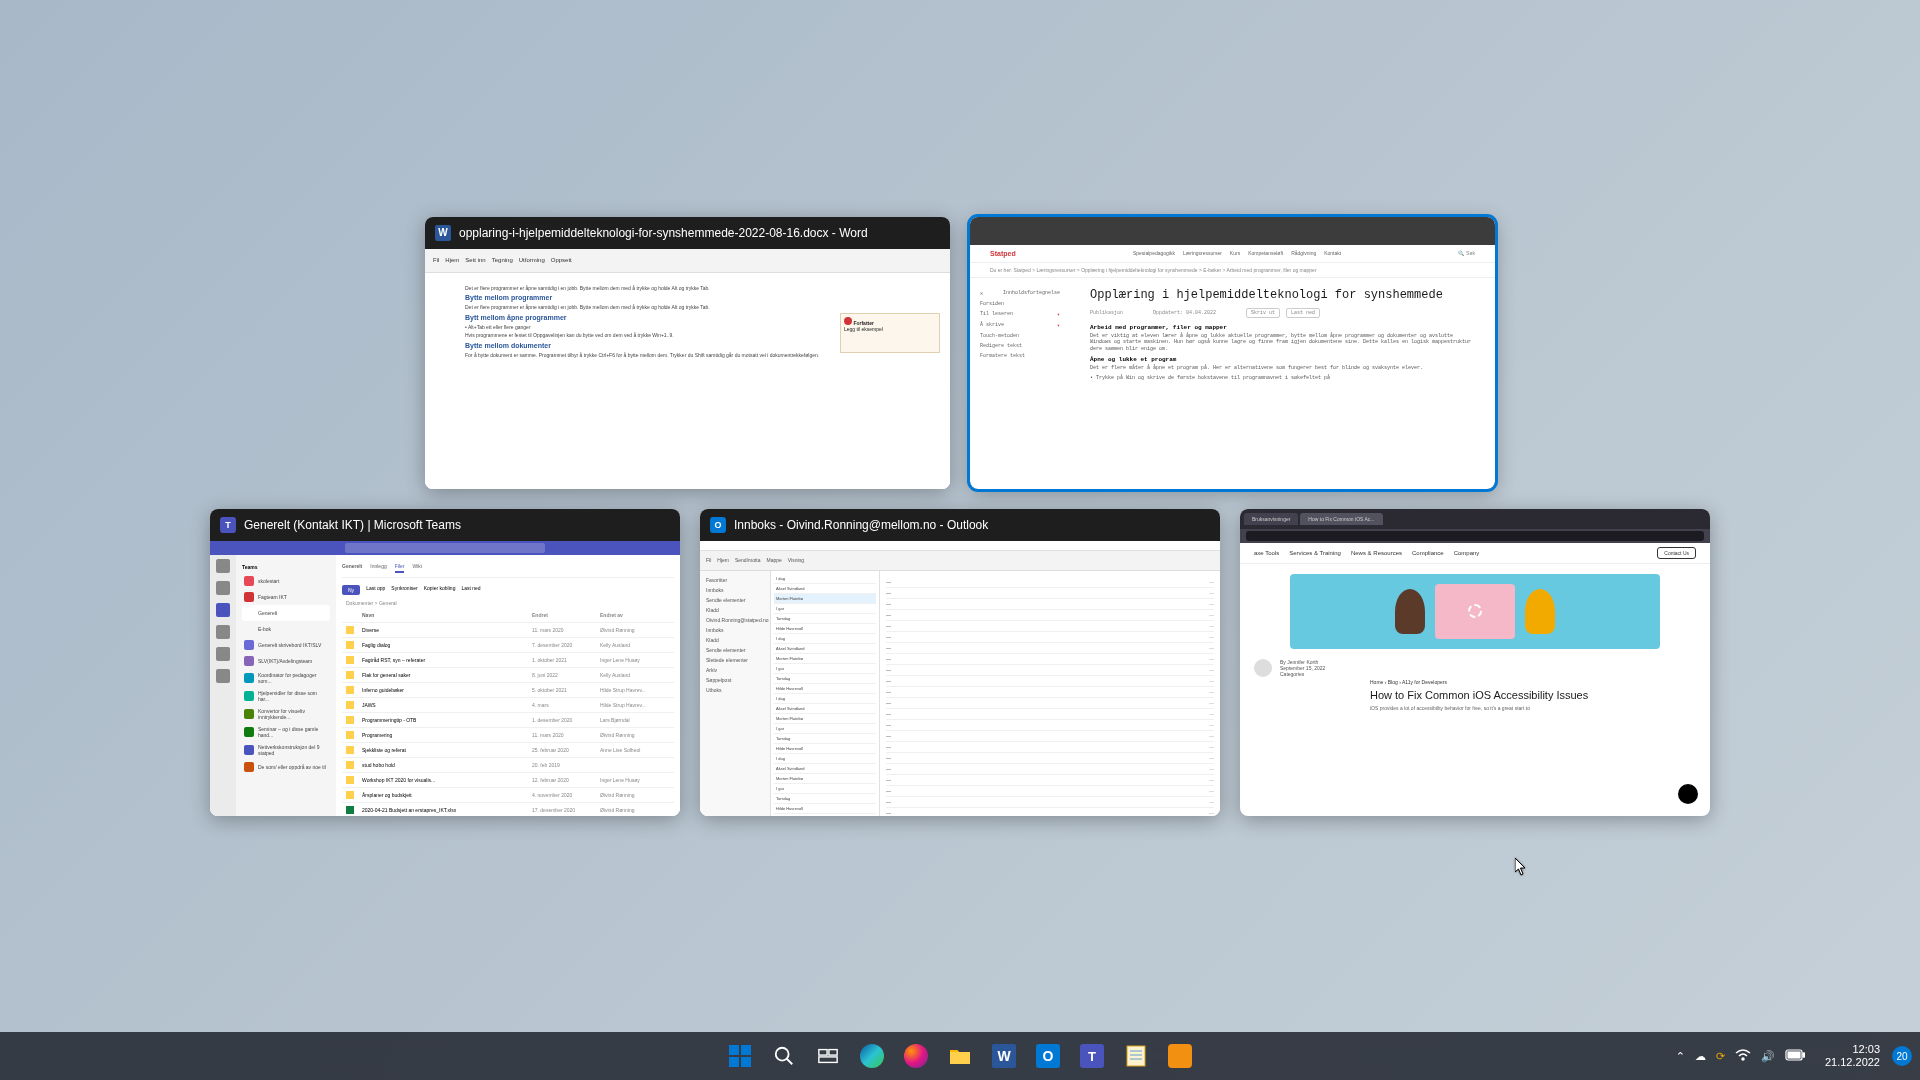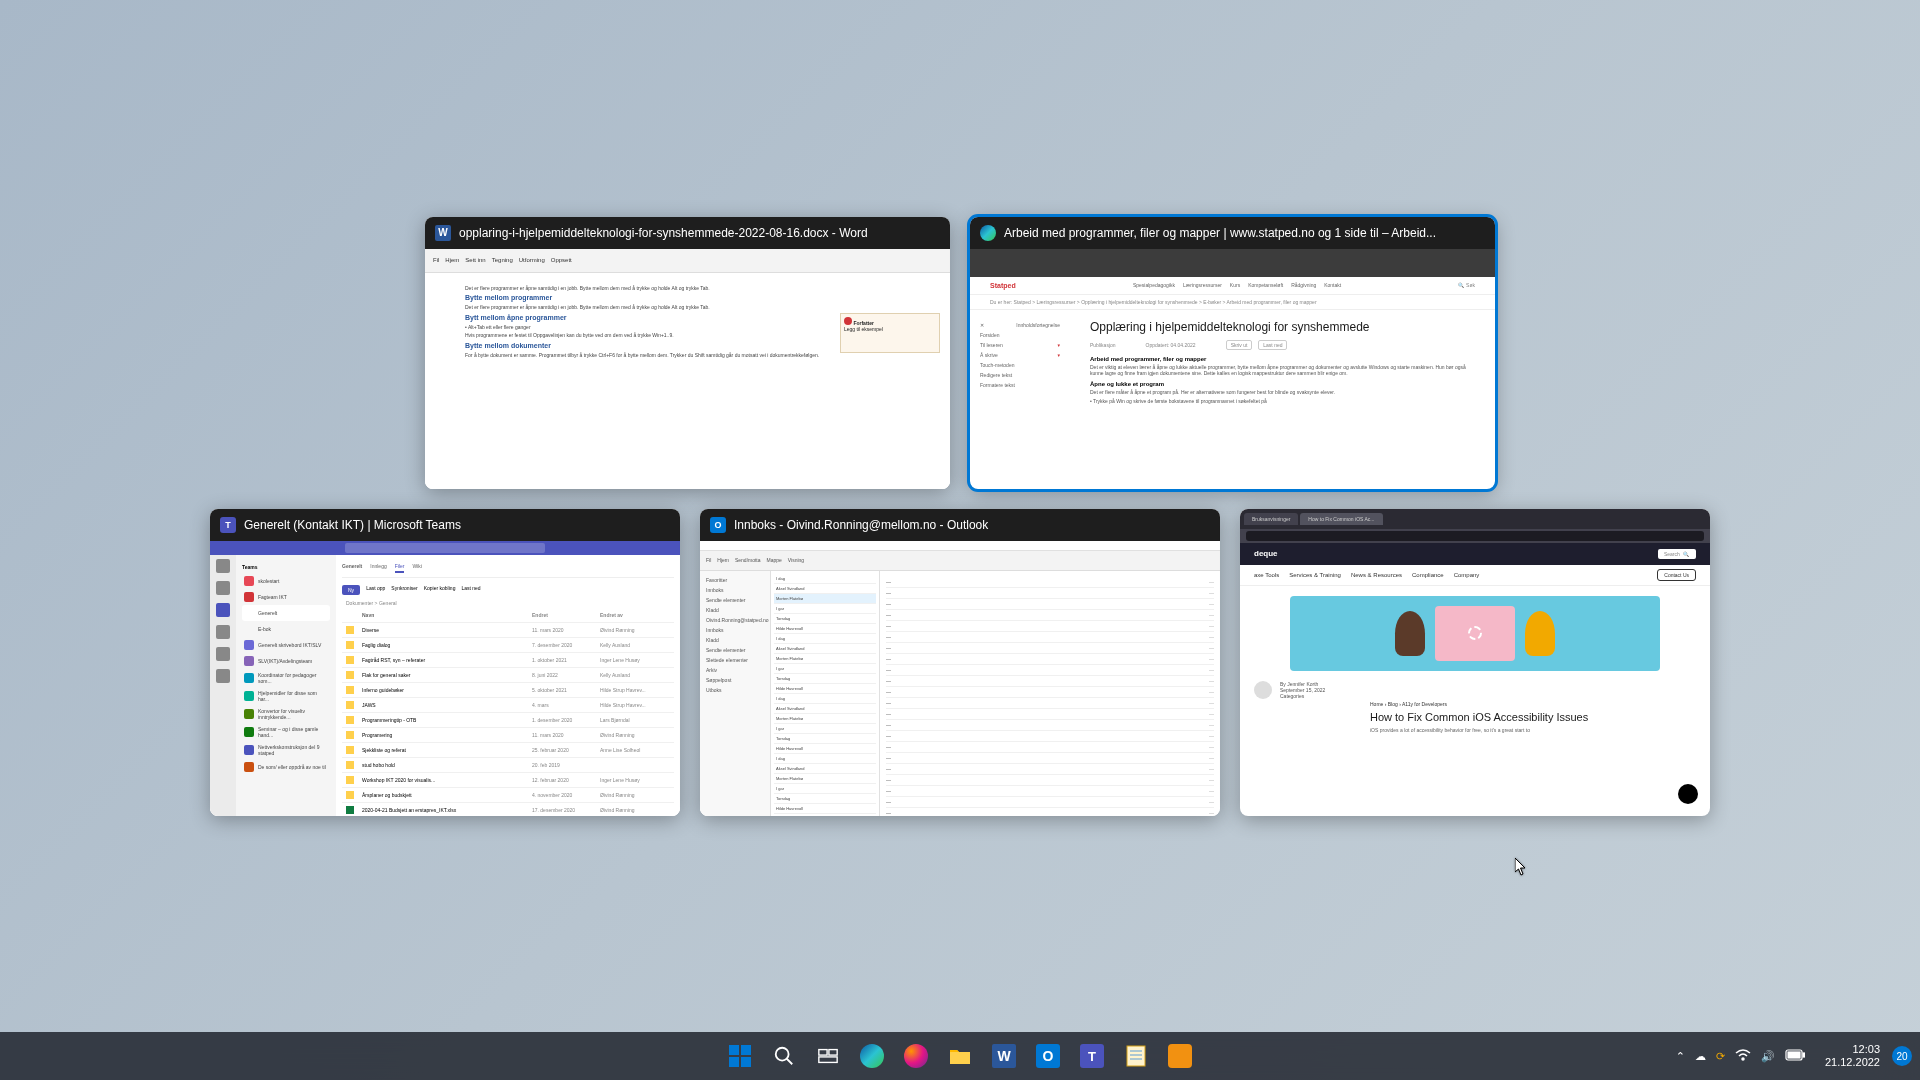--- a/index.html
+++ b/index.html
@@ -71,21 +71,21 @@
     .word-doc p { font-size: 5px; line-height: 1.3; margin: 2px 0; color: #444; }
     .word-comment-pane { position: absolute; right: 10px; top: 40px; width: 100px; height: 40px; background: #fdf6ec; border: 1px solid #e0d0b0; font-size: 5px; padding: 3px; }
     .comment-badge { display: inline-block; width: 8px; height: 8px; border-radius: 50%; background: #d13438; }
     
     .edge-chrome { height: 28px; background: #3c3c3c; display: flex; align-items: center; font-size: 6px; color: #aaa; padding: 0 6px; }
     .edge-page { background: #fff; height: 212px; padding: 0; font-size: 6px; }
     .edge-header { display: flex; justify-content: space-between; align-items: center; padding: 8px 20px; border-bottom: 1px solid #eee; height: 18px; }
     .edge-logo { color: #d13438; font-weight: bold; font-size: 7px; }
     .edge-nav { display: flex; gap: 8px; font-size: 5px; color: #666; }
     .edge-breadcrumb { padding: 4px 20px; font-size: 5px; color: #888; border-bottom: 1px solid #eee; }
-    .edge-main { display: flex; }
+    .edge-main { display: flex; font-family: Liberation Mono, monospace; }
     .edge-toc { width: 100px; padding: 10px; font-size: 5px; color: #666; }
     .edge-toc-item { padding: 2px 0; display: flex; justify-content: space-between; }
     .edge-article { flex: 1; padding: 10px 20px; }
     .edge-article h1 { font-size: 12px; color: #1a1a1a; font-weight: normal; margin-bottom: 6px; line-height: 1.2; }
     .edge-meta { font-size: 5px; color: #888; margin-bottom: 6px; display: flex; gap: 30px; align-items: center; }
     .edge-meta-right { display: flex; gap: 6px; }
     .edge-btn { border: 1px solid #ccc; padding: 1px 4px; border-radius: 2px; font-size: 5px; }
     .edge-article h3 { font-size: 6px; margin: 4px 0 2px; }
     .edge-article p { font-size: 5px; color: #555; line-height: 1.3; margin-bottom: 3px; }
     .edge-search { font-size: 5px; color: #888; }
@@ -217,26 +217,20 @@
             <div class="word-comment-pane">
               <span class="comment-badge"></span>
               <b>Forfatter</b><br>
               <span>Legg til eksempel</span>
             </div>
           </div>
         </div>
       </div>
 
       <div class="window-tile tile-edge selected">
-        <div class="tile-titlebar">
-          <div class="icon-slot">
-              <div class="edge-icon-circle"></div>
-            </div>
-          <div class="title-text">Arbeid med programmer, filer og mapper | www.statped.no og 1 side til – Arbeid...</div>
-        </div>
         <div class="tile-content">
           <div class="edge-chrome"></div>
           <div class="edge-page">
             <div class="edge-header">
               <span class="edge-logo">Statped</span>
               <div class="edge-nav">
                 <span>Spesialpedagogikk</span>
                 <span>Læringsressurser</span>
                 <span>Kurs</span>
                 <span>Kompetanseløft</span>
@@ -636,24 +630,20 @@
       <div class="window-tile tile-firefox" style="position:relative">
         <div class="tile-content">
           <div class="ff-tabs">
             <div class="ff-tab">Bruksanvisninger</div>
             <div class="ff-tab" style="background:#52525e">How to Fix Common iOS Ac...</div>
           </div>
           <div class="ff-toolbar">
               <div class="ff-addr"></div>
             </div>
           <div class="ff-page">
-            <div class="ff-deque-bar">
-              <span class="ff-deque-logo">deque</span>
-              <span class="ff-search-box"><span>Search</span> 🔍</span>
-            </div>
             <div class="ff-nav">
               <span>axe Tools</span>
               <span>Services &amp; Training</span>
               <span>News &amp; Resources</span>
               <span>Compliance</span>
               <span>Company</span>
               <span class="ff-contact">Contact Us</span>
             </div>
             <div class="ff-hero">
               <div class="ff-person" style="background:#5b3a29"></div>

